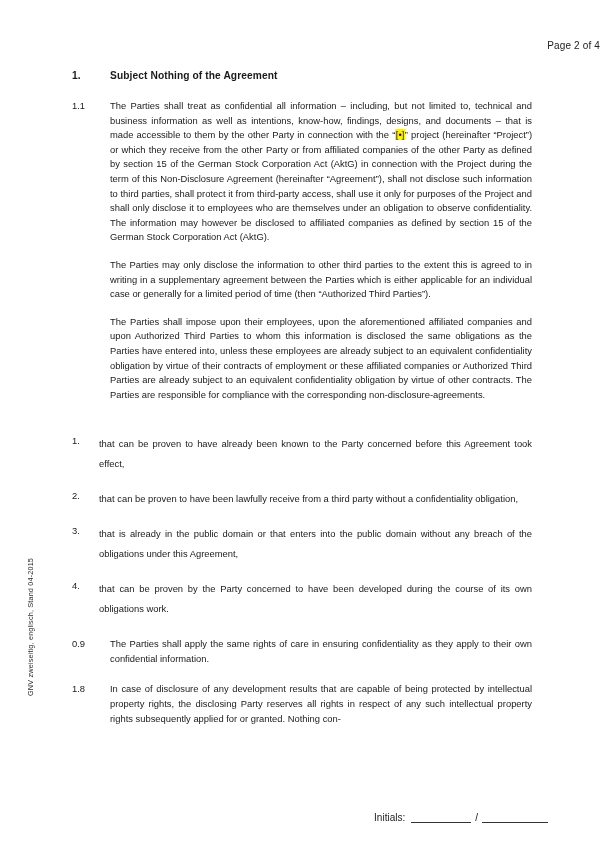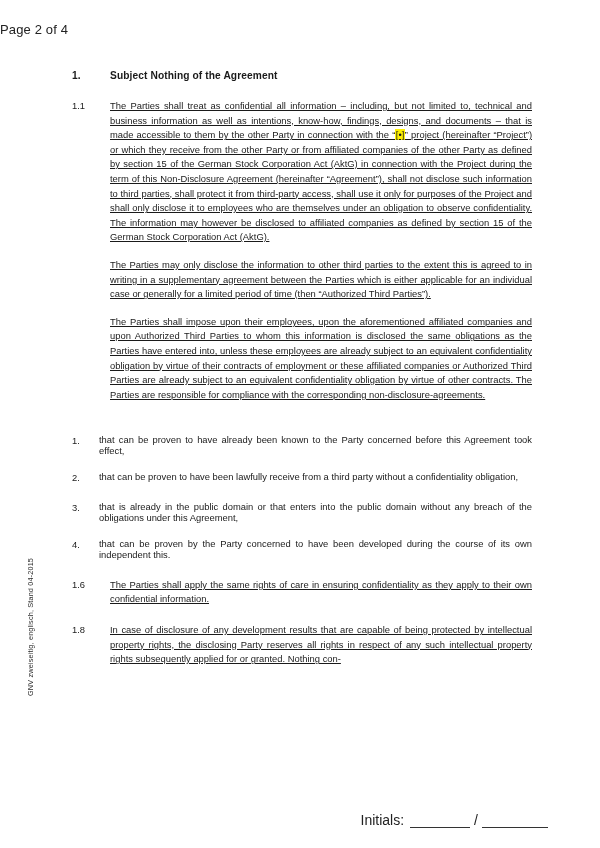--- a/index.html
+++ b/index.html
@@ -17,25 +17,25 @@
     width: 600px;
     height: 848px;
     background: #ffffff;
     overflow: hidden;
     box-sizing: border-box;
   }
 
   
   .page-header {
     position: absolute;
-    top: 22px;
+    top: 40px;
     left: 0;
     width: 600px;
-    text-align: left;
-    font-size: 13px;
+    text-align: right;
+    font-size: 10px;
     letter-spacing: 0.15px;
     color: #222;
   }
 
   
   .margin-stamp {
     position: absolute;
     left: 26px;
     top: 672px;
     width: 160px;
@@ -82,21 +82,20 @@
   .clause .body {
     flex: 1;
     font-size: 9.4px;
     line-height: 14.6px;
     text-align: justify;
     text-justify: inter-word;
   }
   .clause .body p {
     margin: 0 0 13px 0;
     text-align: justify;
-    text-decoration: underline;
   }
   .clause .body p:last-child { margin-bottom: 0; }
 
   .hl {
     background: #fff200;
     padding: 0 0.5px;
   }
 
   
   .sublist {
@@ -111,36 +110,36 @@
   .sublist li:last-child { margin-bottom: 2px; }
   .sublist .lnum {
     width: 27px;
     flex: 0 0 27px;
     font-size: 9.4px;
     line-height: 14.6px;
   }
   .sublist .ltxt {
     flex: 1;
     font-size: 9.4px;
-    line-height: 11px;
+    line-height: 20px;
     text-align: justify;
   }
 
   
   .gap-before { margin-top: 16px; }
 
   
   .footer {
     position: absolute;
     left: 0;
     top: 812px;
     width: 548px;
     box-sizing: border-box;
     text-align: right;
-    font-size: 14px;
+    font-size: 10px;
     color: #222;
   }
   .footer .rule {
     display: inline-block;
     border-bottom: 1px solid #333;
     height: 9px;
     vertical-align: bottom;
   }
   .footer .rule.a { width: 60px; margin: 0 4px 0 6px; }
   .footer .rule.b { width: 66px; margin: 0 0 0 4px; }
@@ -180,28 +179,28 @@
           <li>
             <span class="lnum">2.</span>
             <span class="ltxt">that can be proven to have been lawfully receive from a third party without a confidentiality obligation,</span>
           </li>
           <li>
             <span class="lnum">3.</span>
             <span class="ltxt">that is already in the public domain or that enters into the public domain without any breach of the obligations under this Agreement,</span>
           </li>
           <li>
             <span class="lnum">4.</span>
-            <span class="ltxt">that can be proven by the Party concerned to have been developed during the course of its own independent this.</span>
+            <span class="ltxt">that can be proven by the Party concerned to have been developed during the course of its own obligations work.</span>
           </li>
         </ul>
       </div>
     </div>
 
     <div class="clause gap-before">
-      <div class="num">1.6</div>
+      <div class="num">0.9</div>
       <div class="body">
         <p>The Parties shall apply the same rights of care in ensuring confidentiality as they apply to their own confidential information.</p>
       </div>
     </div>
 
     <div class="clause gap-before">
       <div class="num">1.8</div>
       <div class="body">
         <p>In case of disclosure of any development results that are capable of being protected by intellectual property rights, the disclosing Party reserves all rights in respect of any such intellectual property rights subsequently applied for or granted. Nothing con-</p>
       </div>

